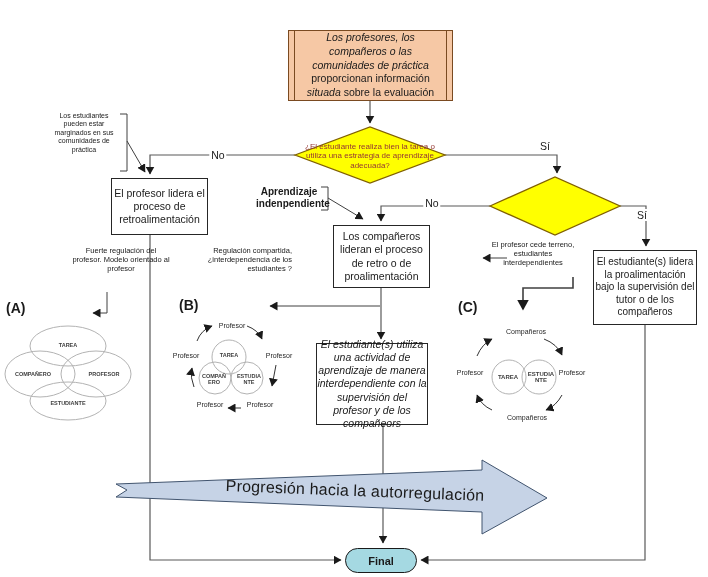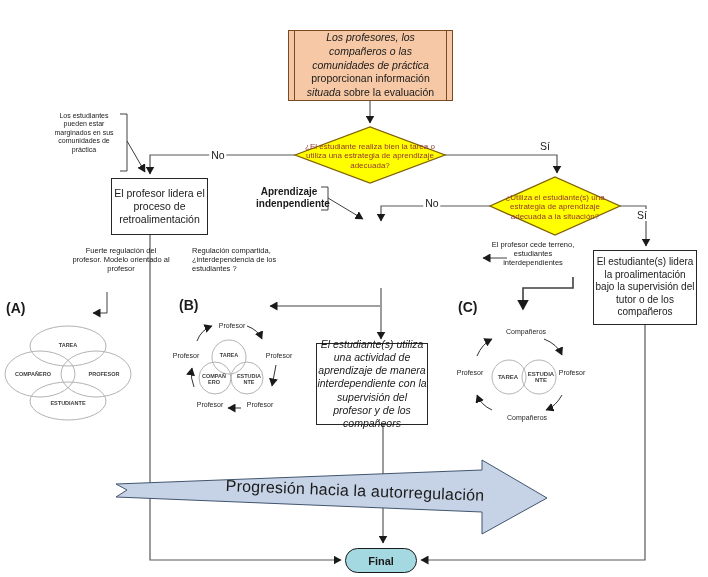--- a/index.html
+++ b/index.html
@@ -106,35 +106,35 @@
       <span class="it">Los profesores, los compañeros o las comunidades de práctica</span>
       <span>proporcionan información</span>
       <span class="it">situada</span>
       <span>sobre la evaluación</span>
     </div>
     <div class="sidebar" style="left:5px;"></div>
     <div class="sidebar" style="right:5px;"></div>
   </div>
 
   <div class="abs ctr dtext" style="left:305px;top:137px;width:130px;height:38px;">¿El estudiante realiza bien la tarea o utiliza una estrategia de aprendizaje adecuada?</div>
-  <div class="abs ctr dtext" style="left:497px;top:187px;width:116px;height:40px;">¿Utiliza el estudiante(s) una estrategia de aprendizaje adecuada a la situación?</div>
 
   <div class="abs ctr box node-text" style="left:100px;top:178px;width:97px;height:57px;margin-left:11px;">El profesor lidera el proceso de retroalimentación</div>
+  <div class="abs ctr box node-text" style="left:333px;top:225px;width:97px;height:63px;">Los compañeros lideran el proceso de retro o de proalimentación</div>
   <div class="abs ctr box" style="left:593px;top:250px;width:104px;height:75px;font-size:10px;line-height:1.25;">El estudiante(s) lidera la proalimentación bajo la supervisión del tutor o de los compañeros</div>
   <div class="abs ctr box node-text italic" style="left:316px;top:343px;width:112px;height:82px;">El estudiante(s) utiliza una actividad de aprendizaje de manera interdependiente con la supervisión del profesor y de los compañeors</div>
 
   <div class="abs edge-lbl" style="left:218px;top:155px;">No</div>
   <div class="abs edge-lbl" style="left:545px;top:146px;">Sí</div>
   <div class="abs edge-lbl" style="left:432px;top:203px;">No</div>
   <div class="abs edge-lbl" style="left:642px;top:215px;">Sí</div>
 
   <div class="abs annot-sm annot" style="left:49px;top:112px;width:70px;text-align:center;">Los estudiantes pueden estar marginados en sus comunidades de práctica</div>
   <div class="abs annot bold" style="left:256px;top:186px;width:66px;text-align:center;font-size:10px;">Aprendizaje indenpendiente</div>
   <div class="abs annot" style="left:55px;top:246px;width:100px;text-align:center;margin-left:16px;">Fuerte regulación del profesor. Modelo orientado al profesor</div>
-  <div class="abs annot" style="left:192px;top:246px;width:100px;text-align:left;">Regulación compartida, ¿interdependencia de los estudiantes ?</div>
+  <div class="abs annot" style="left:192px;top:246px;width:100px;text-align:right;">Regulación compartida, ¿interdependencia de los estudiantes ?</div>
   <div class="abs annot" style="left:487px;top:240px;width:92px;text-align:center;">El profesor cede terreno, estudiantes interdependientes</div>
 
   <div class="abs abc" style="left:6px;top:300px;">(A)</div>
   <div class="abs abc" style="left:179px;top:297px;">(B)</div>
   <div class="abs abc" style="left:458px;top:299px;">(C)</div>
 
   <div class="abs venn-lbl" style="left:68px;top:345px;">TAREA</div>
   <div class="abs venn-lbl" style="left:33px;top:374px;">COMPAÑERO</div>
   <div class="abs venn-lbl" style="left:104px;top:374px;">PROFESOR</div>
   <div class="abs venn-lbl" style="left:68px;top:403px;">ESTUDIANTE</div>

